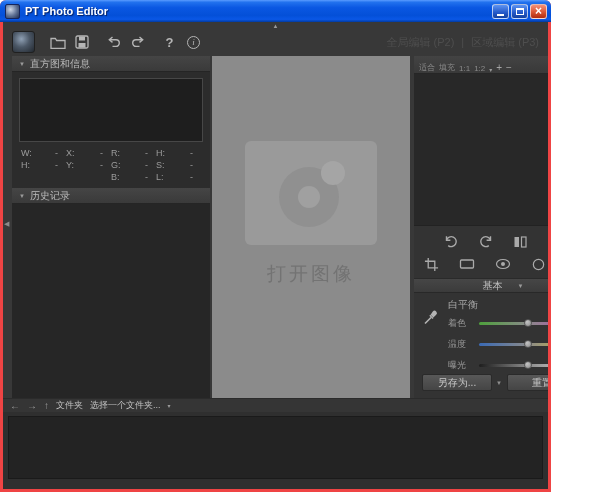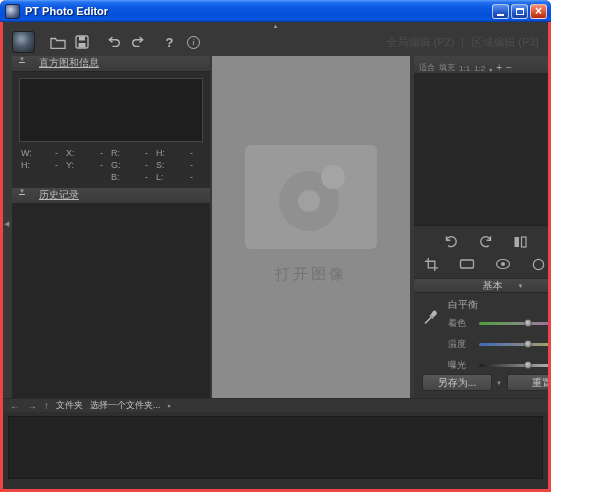--- a/index.html
+++ b/index.html
@@ -41,34 +41,34 @@
 
   
   .main { position:absolute; top:34px; left:0; right:0; bottom:91px; }
   .collapse-left  { position:absolute; left:1px;  top:164px; color:#8a8a8a; font-size:7px; }
   .collapse-right { position:absolute; right:0px; top:196px; color:#8a8a8a; font-size:7px; }
 
   
   .panel-left { position:absolute; left:9px; top:0; width:198px; height:100%; background:#2c2c2c;
     display:flex; flex-direction:column; }
   .panel-header { height:16px; flex:0 0 16px; background:linear-gradient(#454545,#3a3a3a); border-bottom:1px solid #252525;
-    color:#bcbcbc; font-size:10px; display:flex; align-items:flex-start; padding:0 7px; gap:14px;text-decoration:underline; }
+    color:#bcbcbc; font-size:10px; display:flex; align-items:center; padding:0 7px; gap:5px; }
   .tri { font-size:6px; color:#9a9a9a; line-height:1; }
   .hist-box { margin:6px 7px 4px 7px; height:64px; flex:0 0 64px; background:#1e1e1e; border:1px solid #474747; }
   .info-grid { display:grid; grid-template-columns:repeat(4, 15px 30px); padding:2px 9px 6px 9px;
     font-size:9px; color:#9c9c9c; row-gap:2px; }
   .iv { text-align:right; padding-right:8px; }
   .history-area { flex:1; background:#262626; }
 
   
   .canvas { position:absolute; left:209px; top:0; width:198px; height:100%; background:#8b8b8b;
     display:flex; flex-direction:column; align-items:center; justify-content:center; }
   .placeholder { width:132px; height:104px; border-radius:6px; background:#9a9a9a; margin-top:-26px;
     display:flex; align-items:center; justify-content:center; }
-  .open-text { margin-top:16px; color:#737373; font-size:15px; letter-spacing:3px; }
+  .open-text { margin-top:16px; color:#737373; font-size:19px; letter-spacing:3px; }
 
   
   .panel-right { position:absolute; left:411px; top:0; width:178px; height:100%; background:#333; }
   .nav-header { position:absolute; top:0; left:0; right:0; height:18px; background:linear-gradient(#434343,#393939);
     border-bottom:1px solid #262626; display:flex; align-items:flex-end; padding:0 5px; gap:4px;
     font-size:8px; color:#8a8a8a; white-space:nowrap; }
   .zoombtn { color:#a5a5a5; font-size:10px; }
   .nav-title { margin-left:auto; color:#c2c2c2; font-size:10px; display:flex; align-items:center; gap:10px; }
   .nav-box { position:absolute; top:18px; left:0; right:0; height:152px; background:#282828; border-bottom:1px solid #222; }
   .tools { position:absolute; top:172px; left:0; right:0; height:48px; padding:3px 8px 0 8px; }

